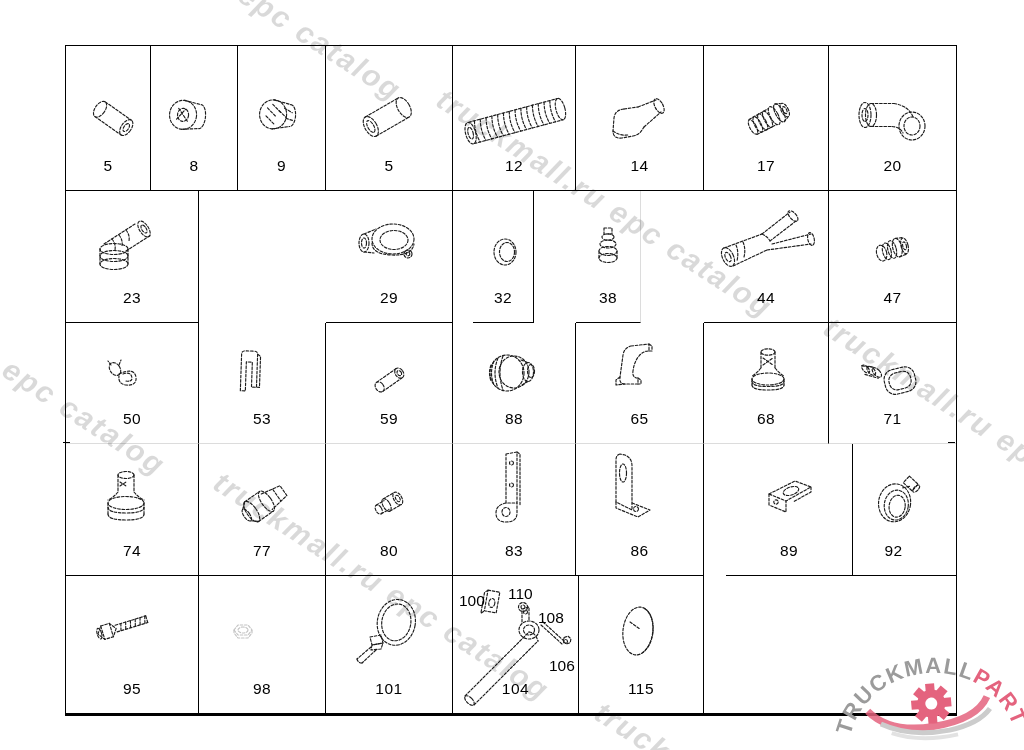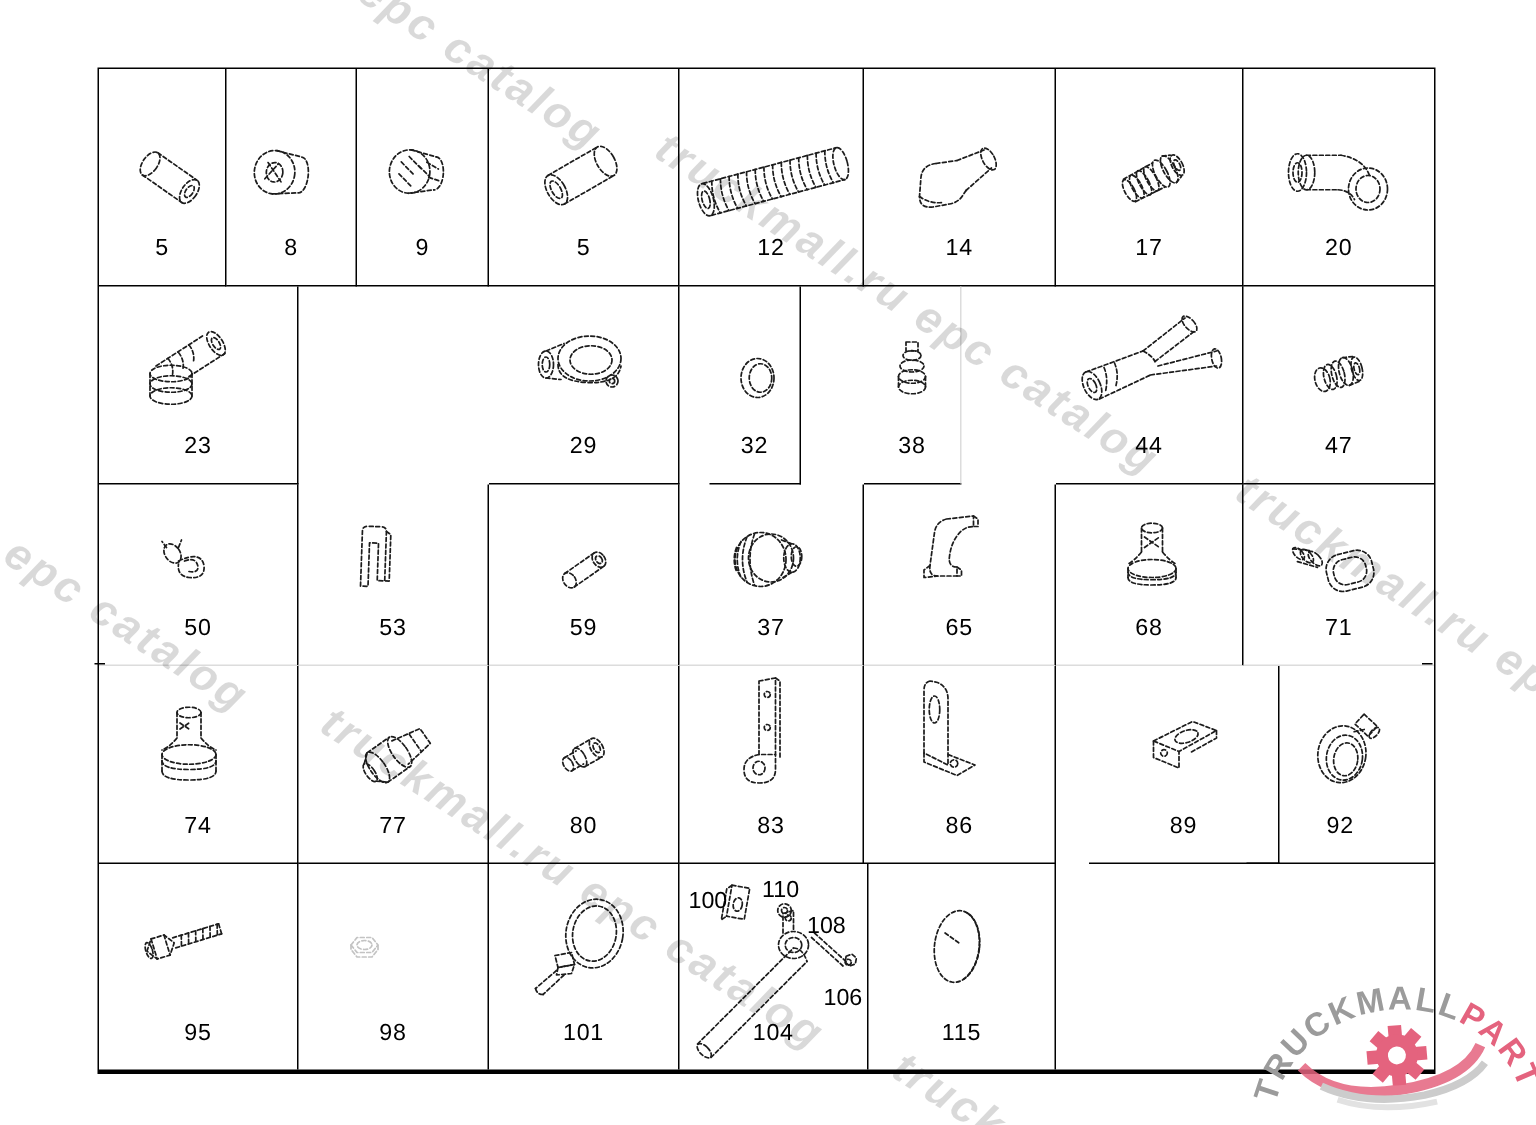--- a/index.html
+++ b/index.html
@@ -308,21 +308,21 @@
         <path d="M24,31 q-5,12 0,24"></path>
           <path d="M28,28 q-6,15 0,30"></path>
           <path d="M33,26 q-6,17 0,34"></path>
           <path d="M21,35 q-3,8 0,16"></path>
         <ellipse cx="44" cy="42" rx="15" ry="16"></ellipse>
         <path d="M51,30 L59,33"></path>
           <path d="M52,55 L59,51"></path>
         <ellipse cx="58" cy="42" rx="5.5" ry="9.5"></ellipse>
           <ellipse cx="61" cy="41" rx="3.5" ry="6.5"></ellipse>
       </svg>
-      <div class="num">37</div>
+      <div class="num">88</div>
     </div>
 
     <div class="cell bb-gray" style="left:510px;top:277px;width:128px;height:121px">
       <svg class="art" style="left:21px;top:4px" width="90" height="90" viewBox="0 0 90 90">
         <path d="M34,19 L52,17 L52,24 Q46,24 42,29 Q37,35 36,44 Q35,51 41,51 L41,57 L28,57 Q22,57 23,50 L26,28 Q27,21 34,19 Z"></path>
         <path d="M52,17 L55,19 L55,24 L52,24"></path>
         <path d="M41,51 L44,53 L44,57 L41,57"></path>
         <path d="M23,50 L19,53 L19,58 L28,57"></path>
       </svg>
       <div class="num">65</div>

